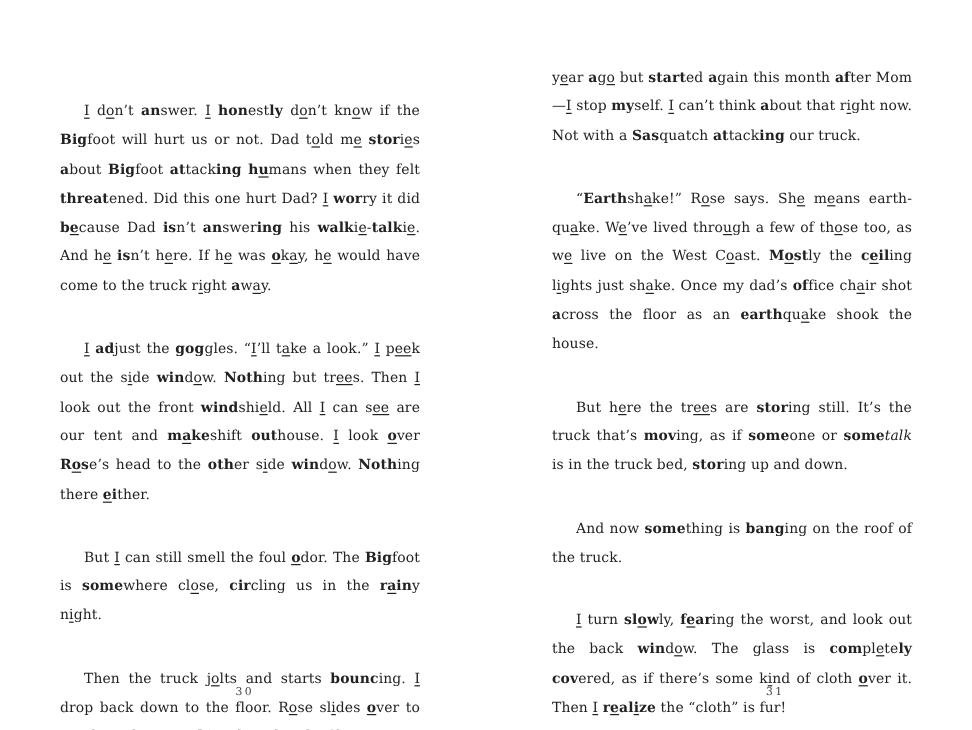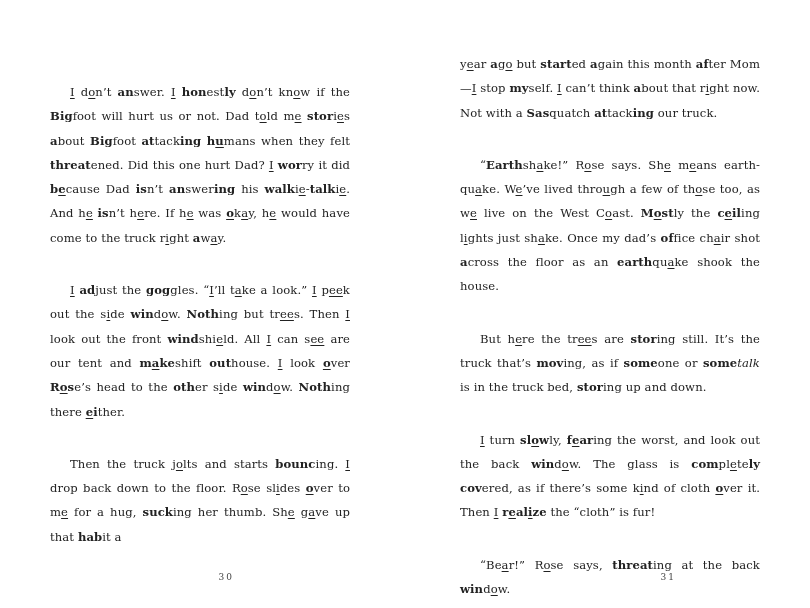--- a/index.html
+++ b/index.html
@@ -6,36 +6,38 @@
   body { width: 810px; height: 608px; position: relative; overflow: hidden;
          font-family: "DejaVu Serif", "Liberation Serif", serif; color: #222; }
   .page { position: absolute; top: 52px; width: 300px; }
   .page.left { left: 50px; }
   .page.right { left: 460px; }
   .para { margin: 0; font-size: 11.6px; line-height: 24.3px; text-align: justify;
           letter-spacing: 0.1px; }
   .para.indent { text-indent: 20px; margin-top: 28px; }
   .para b { font-weight: bold; }
   .para u { text-decoration: underline; text-underline-offset: 2px; }
-  .pgnum { position: absolute; top: 572px; width: 60px; text-align: right;
+  .pgnum { position: absolute; top: 572px; width: 60px; text-align: center;
            font-size: 9px; letter-spacing: 2px; color: #444;
            font-family: "DejaVu Serif", serif; }
   .pgnum.left { left: 174px; }
   .pgnum.right { left: 616px; }
 </style>
 </head>
 <body>
 
 <div class="page left" id="left-page">
     <p class="para indent"><u>I</u> d<u>o</u>n’t <b>an</b>swer. <u>I</u> <b>hon</b>est<b>ly</b> d<u>o</u>n’t kn<u>o</u>w if the <b>Big</b>foot will hurt us or not. Dad t<u>o</u>ld m<u>e</u> <b>stor</b>i<u>e</u>s <b>a</b>bout <b>Big</b>foot <b>at</b>tack<b>ing</b> <b>h<u>u</u></b>mans when they felt <b>threat</b>ened. Did this one hurt Dad? <u>I</u> <b>wor</b>ry it did <b>b<u>e</u></b>cause Dad <b>is</b>n’t <b>an</b>swer<b>ing</b> his <b>walk</b>i<u>e</u>-<b>talk</b>i<u>e</u>. And h<u>e</u> <b>is</b>n’t h<u>e</u>re. If h<u>e</u> was <b><u>o</u></b>k<u>a</u>y, h<u>e</u> would have come to the truck r<u>i</u>ght <b>a</b>w<u>a</u>y.</p>
     <p class="para indent"><u>I</u> <b>ad</b>just the <b>gog</b>gles. “<u>I</u>’ll t<u>a</u>ke a look.” <u>I</u> p<u>ee</u>k out the s<u>i</u>de <b>win</b>d<u>o</u>w. <b>Noth</b>ing but tr<u>ee</u>s. Then <u>I</u> look out the front <b>wind</b>shi<u>e</u>ld. All <u>I</u> can s<u>ee</u> are our tent and <b>m<u>a</u>ke</b>shift <b>out</b>house. <u>I</u> look <b><u>o</u></b>ver <b>R<u>o</u>s</b>e’s head to the <b>oth</b>er s<u>i</u>de <b>win</b>d<u>o</u>w. <b>Noth</b>ing there <b><u>e</u>i</b>ther.</p>
+    <p class="para indent">But <u>I</u> can still smell the foul <b><u>o</u></b>dor. The <b>Big</b>foot is <b>some</b>where cl<u>o</u>se, <b>cir</b>cling us in the <b>r<u>a</u>in</b>y n<u>i</u>ght.</p>
     <p class="para indent">Then the truck j<u>o</u>lts and starts <b>bounc</b>ing. <u>I</u> drop back down to the floor. R<u>o</u>se sl<u>i</u>des <b><u>o</u></b>ver to m<u>e</u> for a hug, <b>suck</b>ing her thumb. Sh<u>e</u> g<u>a</u>ve up that <b>hab</b>it a</p>
   </div>
 <div class="pgnum left">30</div>
 
 <div class="page right" id="right-page">
     <p class="para">y<u>e</u>ar <b>a</b>g<u>o</u> but <b>start</b>ed <b>a</b>gain this month <b>af</b>ter Mom—<u>I</u> stop <b>my</b>self. <u>I</u> can’t think <b>a</b>bout that r<u>i</u>ght now. Not with a <b>Sas</b>quatch <b>at</b>tack<b>ing</b> our truck.</p>
     <p class="para indent">“<b>Earth</b>sh<u>a</u>ke!” R<u>o</u>se says. Sh<u>e</u> m<u>e</u>ans earth-qu<u>a</u>ke. W<u>e</u>’ve lived thro<u>u</u>gh a few of th<u>o</u>se too, as w<u>e</u> live on the West C<u>o</u>ast. <b>M<u>o</u>st</b>ly the <b>c<u>e</u>il</b>ing l<u>i</u>ghts just sh<u>a</u>ke. Once my dad’s <b>of</b>fice ch<u>a</u>ir shot <b>a</b>cross the floor as an <b>earth</b>qu<u>a</u>ke shook the house.</p>
     <p class="para indent">But h<u>e</u>re the tr<u>ee</u>s are <b>stor</b>ing still. It’s the truck that’s <b>mov</b>ing, as if <b>some</b>one or <b>some</b><i>talk</i> is in the truck bed, <b>stor</b>ing up and down.</p>
+    <p class="para indent">And now <b>some</b>thing is <b>bang</b>ing on the roof of the truck.</p>
     <p class="para indent"><u>I</u> turn <b>sl<u>o</u>w</b>ly, <b>f<u>e</u>ar</b>ing the worst, and look out the back <b>win</b>d<u>o</u>w. The glass is <b>com</b>pl<u>e</u>te<b>ly</b> <b>cov</b>ered, as if there’s some k<u>i</u>nd of cloth <b><u>o</u></b>ver it. Then <u>I</u> <b>r<u>e</u>al<u>i</u>ze</b> the “cloth” is fur!</p>
     <p class="para indent">“Be<u>a</u>r!” R<u>o</u>se says, <b>threat</b>ing at the back <b>win</b>d<u>o</u>w.</p>
   </div>
 <div class="pgnum right">31</div>
 
 </body></html>

